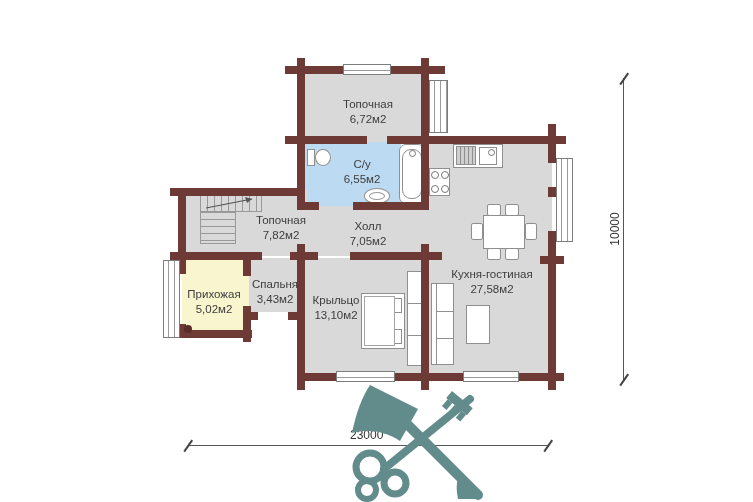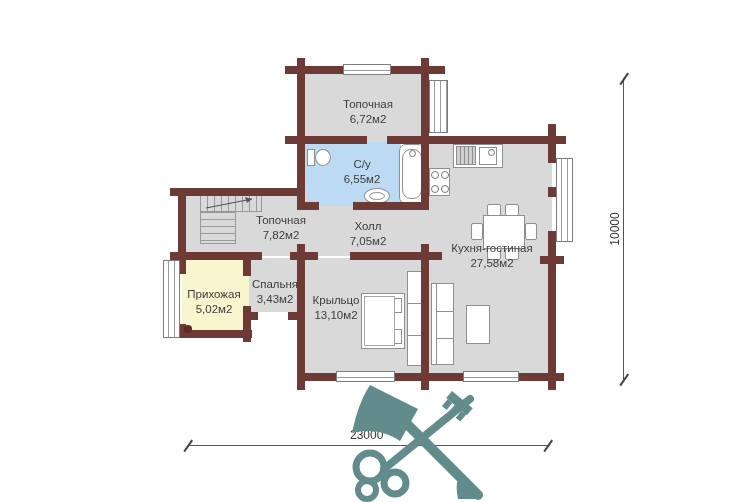--- a/index.html
+++ b/index.html
@@ -201,21 +201,21 @@
       <div>6,55м2</div>
   </div>
   <div class="label" style="left:281px;top:228px;">
     <div>Топочная</div>
       <div>7,82м2</div>
   </div>
   <div class="label" style="left:368px;top:234px;">
     <div>Холл</div>
       <div>7,05м2</div>
   </div>
-  <div class="label" style="left:492px;top:256px;">
+  <div class="label" style="left:492px;top:282px;">
     <div>Кухня-гостиная</div>
       <div>27,58м2</div>
   </div>
   <div class="label" style="left:275px;top:292px;">
     <div>Спальня</div>
       <div>3,43м2</div>
   </div>
   <div class="label" style="left:214px;top:302px;">
     <div>Прихожая</div>
       <div>5,02м2</div>

